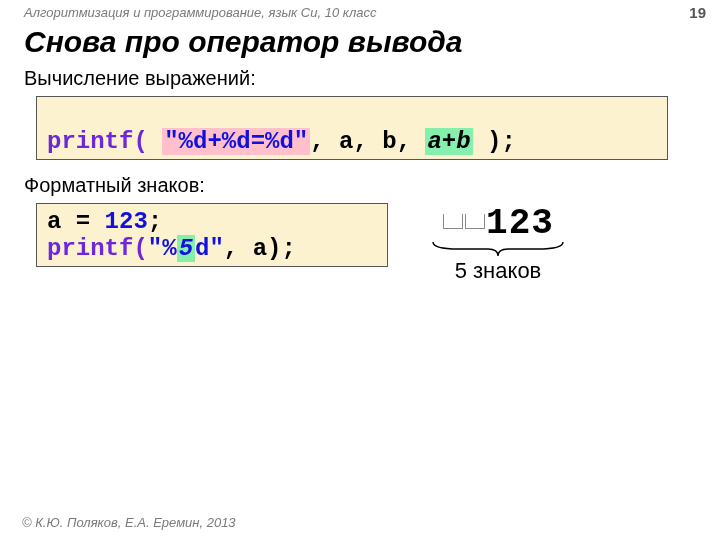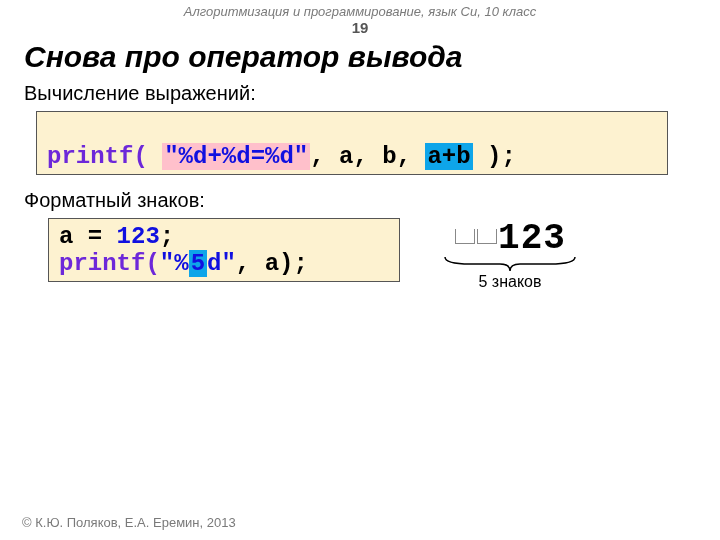--- a/index.html
+++ b/index.html
@@ -9,26 +9,25 @@
     height: 540px;
     background: #ffffff;
     font-family: Arial, sans-serif;
     position: relative;
     overflow: hidden;
   }
   .header {
     display: flex;
     justify-content: space-between;
     align-items: center;
-    padding: 4px 14px 2px 14px;
+    padding: 4px 14px 2px 24px;
     font-style: italic;
     color: #7a7a7a;
     font-size: 13px;
     font-family: Arial, sans-serif;
-    flex-direction: column;
   }
   .page-num {
     font-weight: bold;
     font-style: normal;
     color: #555;
     font-size: 15px;
   }
   .title {
     font-size: 30px;
     font-weight: bold;
@@ -61,28 +60,28 @@
     white-space: pre;
   }
   .kw-green { color: #6d28d9; }
   .kw-blue { color: #1010e0; }
   .kw-black { color: #000; }
   .hl-pink {
     background: #ffc0cb;
     padding: 0 2px;
   }
   .hl-green {
-    background: #0ea5e9;
+    background: #86efac;
     padding: 0 2px;
+    font-style: italic;
   }
   .row2 {
     display: flex;
     align-items: flex-start;
     margin-top: 6px;
-    margin-left: 12px;
   }
   .codebox2 {
     width: 330px;
   }
   .output-block {
     margin-left: 40px;
     text-align: center;
     position: relative;
   }
   .output-text {
@@ -90,33 +89,34 @@
     font-size: 36px;
     font-weight: bold;
     color: #000;
     letter-spacing: 1px;
   }
   .underbrace-svg {
     display: block;
     margin: -4px auto 0 auto;
   }
   .underbrace-label {
-    font-size: 16px;
+    font-size: 22px;
     color: #000;
     font-family: Arial, sans-serif;
     margin-top: 0px;
   }
   .footer {
     position: absolute;
     bottom: 10px;
     left: 0;
     right: 0;
     display: flex;
     justify-content: space-between;
     padding: 0 22px;
+    font-style: italic;
     color: #7a7a7a;
     font-size: 13px;
     font-family: Arial, sans-serif;
   }
   .space-marker {
     display: inline-block;
     width: 18px;
     height: 14px;
     border-left: 1.5px solid #888;
     border-right: 1.5px solid #888;

